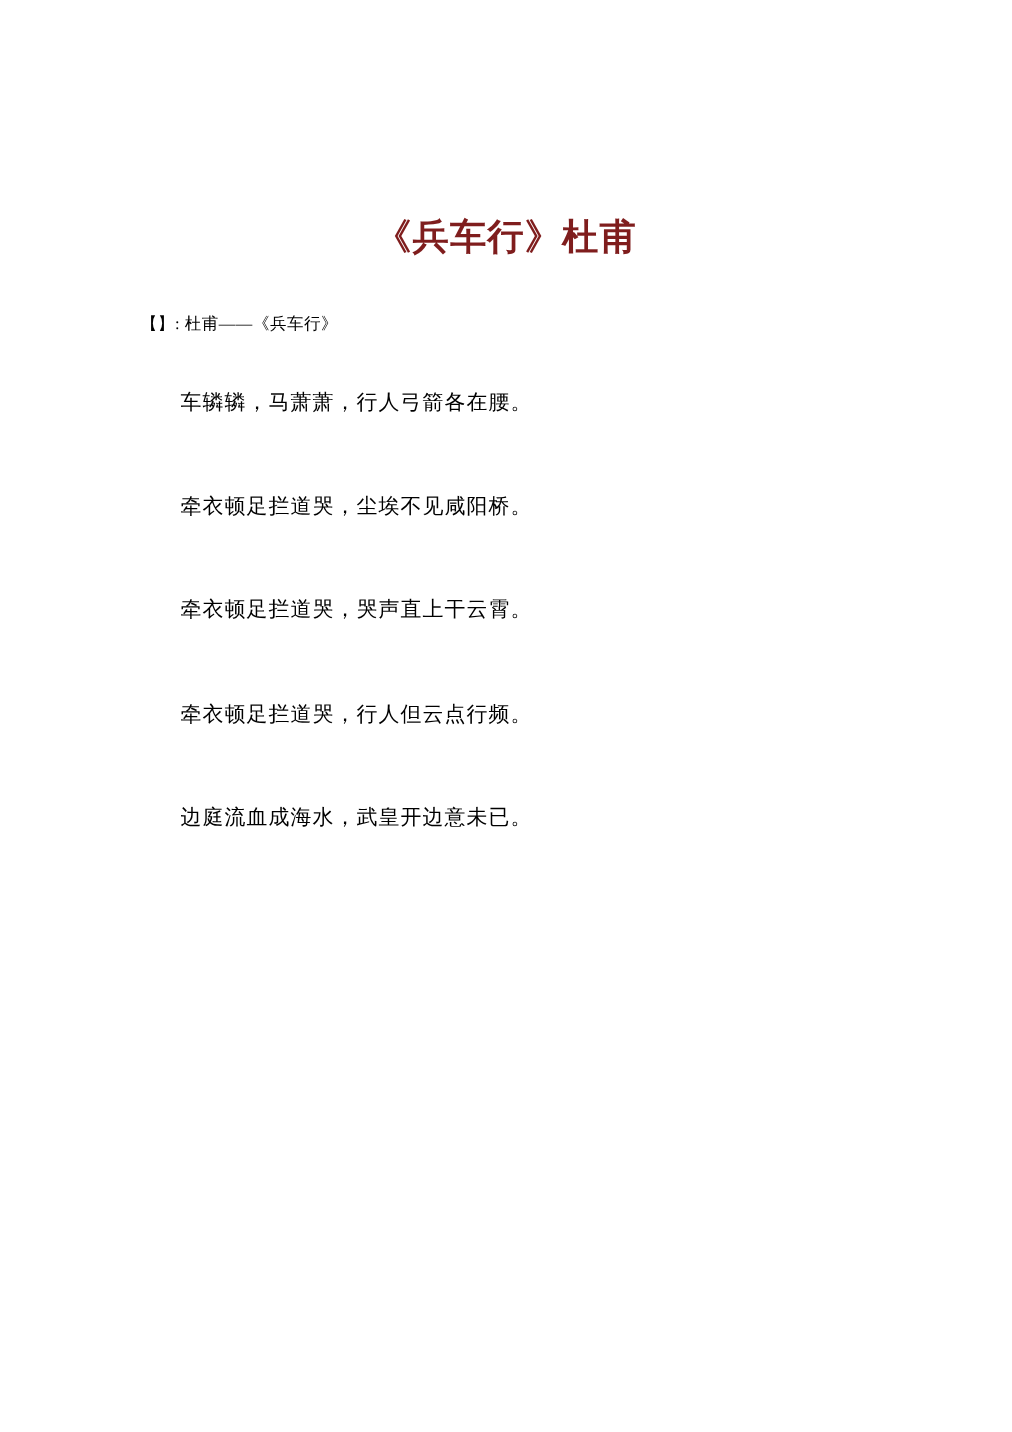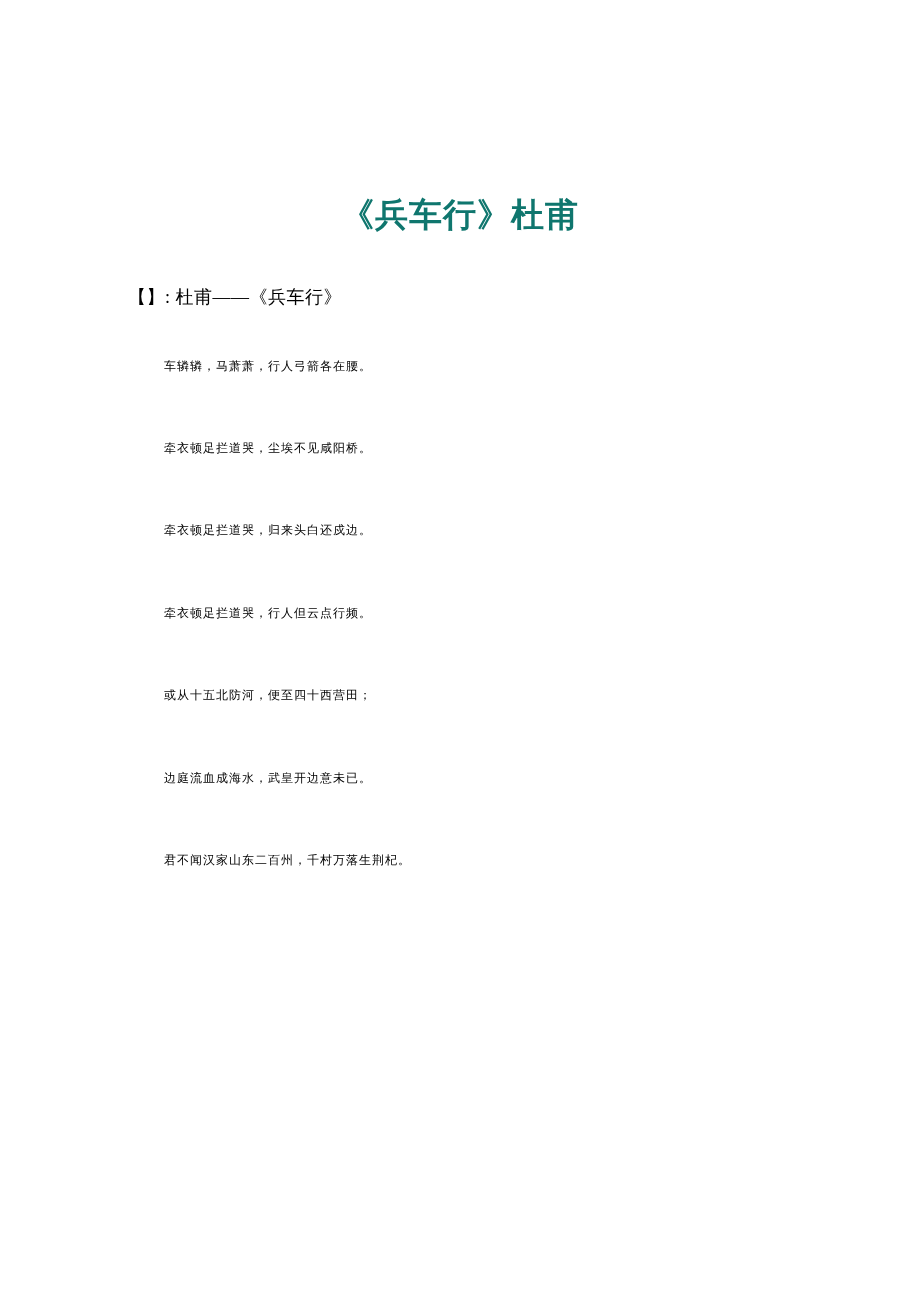--- a/index.html
+++ b/index.html
@@ -16,44 +16,44 @@
     overflow: hidden;
   }
   .page {
     width: 920px;
     height: 1302px;
     box-sizing: border-box;
     padding: 0 128px;
     position: relative;
   }
   .doc-title {
-    color: #0f766e;
+    color: #7f1d1d;
     font-family: "Liberation Sans", "DejaVu Sans", sans-serif;
     font-weight: bold;
     font-size: 33px;
     text-align: center;
     letter-spacing: 1px;
     margin: 0;
     padding-top: 194px;
     line-height: 1.3;
   }
   .meta-line {
-    font-size: 18px;
+    font-size: 15px;
     line-height: 1.6;
     margin-top: 46px;
     letter-spacing: 0.5px;
   }
   .meta-line.second {
     margin-top: 22px;
   }
   .poem {
     margin-top: 44px;
   }
   .poem-line {
-    font-size: 12px;
+    font-size: 19px;
     line-height: 1.7;
     text-indent: 36px;
     margin-bottom: 62px;
     letter-spacing: 1px;
     white-space: nowrap;
   }
   .poem-line:last-child {
     margin-bottom: 0;
   }
 </style>
@@ -63,20 +63,18 @@
 <div class="page">
 
   <h1 class="doc-title">《兵车行》杜甫</h1>
 
   <div class="meta-line">【】: 杜甫——《兵车行》</div>
 
 
   <div class="poem">
     <div class="poem-line">车辚辚，马萧萧，行人弓箭各在腰。</div>
     <div class="poem-line">牵衣顿足拦道哭，尘埃不见咸阳桥。</div>
-    <div class="poem-line">牵衣顿足拦道哭，归来头白还戍边。</div>
+    <div class="poem-line">牵衣顿足拦道哭，哭声直上干云霄。</div>
     <div class="poem-line">牵衣顿足拦道哭，行人但云点行频。</div>
-    <div class="poem-line">或从十五北防河，便至四十西营田；</div>
     <div class="poem-line">边庭流血成海水，武皇开边意未已。</div>
-    <div class="poem-line">君不闻汉家山东二百州，千村万落生荆杞。</div>
   </div>
 
 </div>
 
 </body></html>

